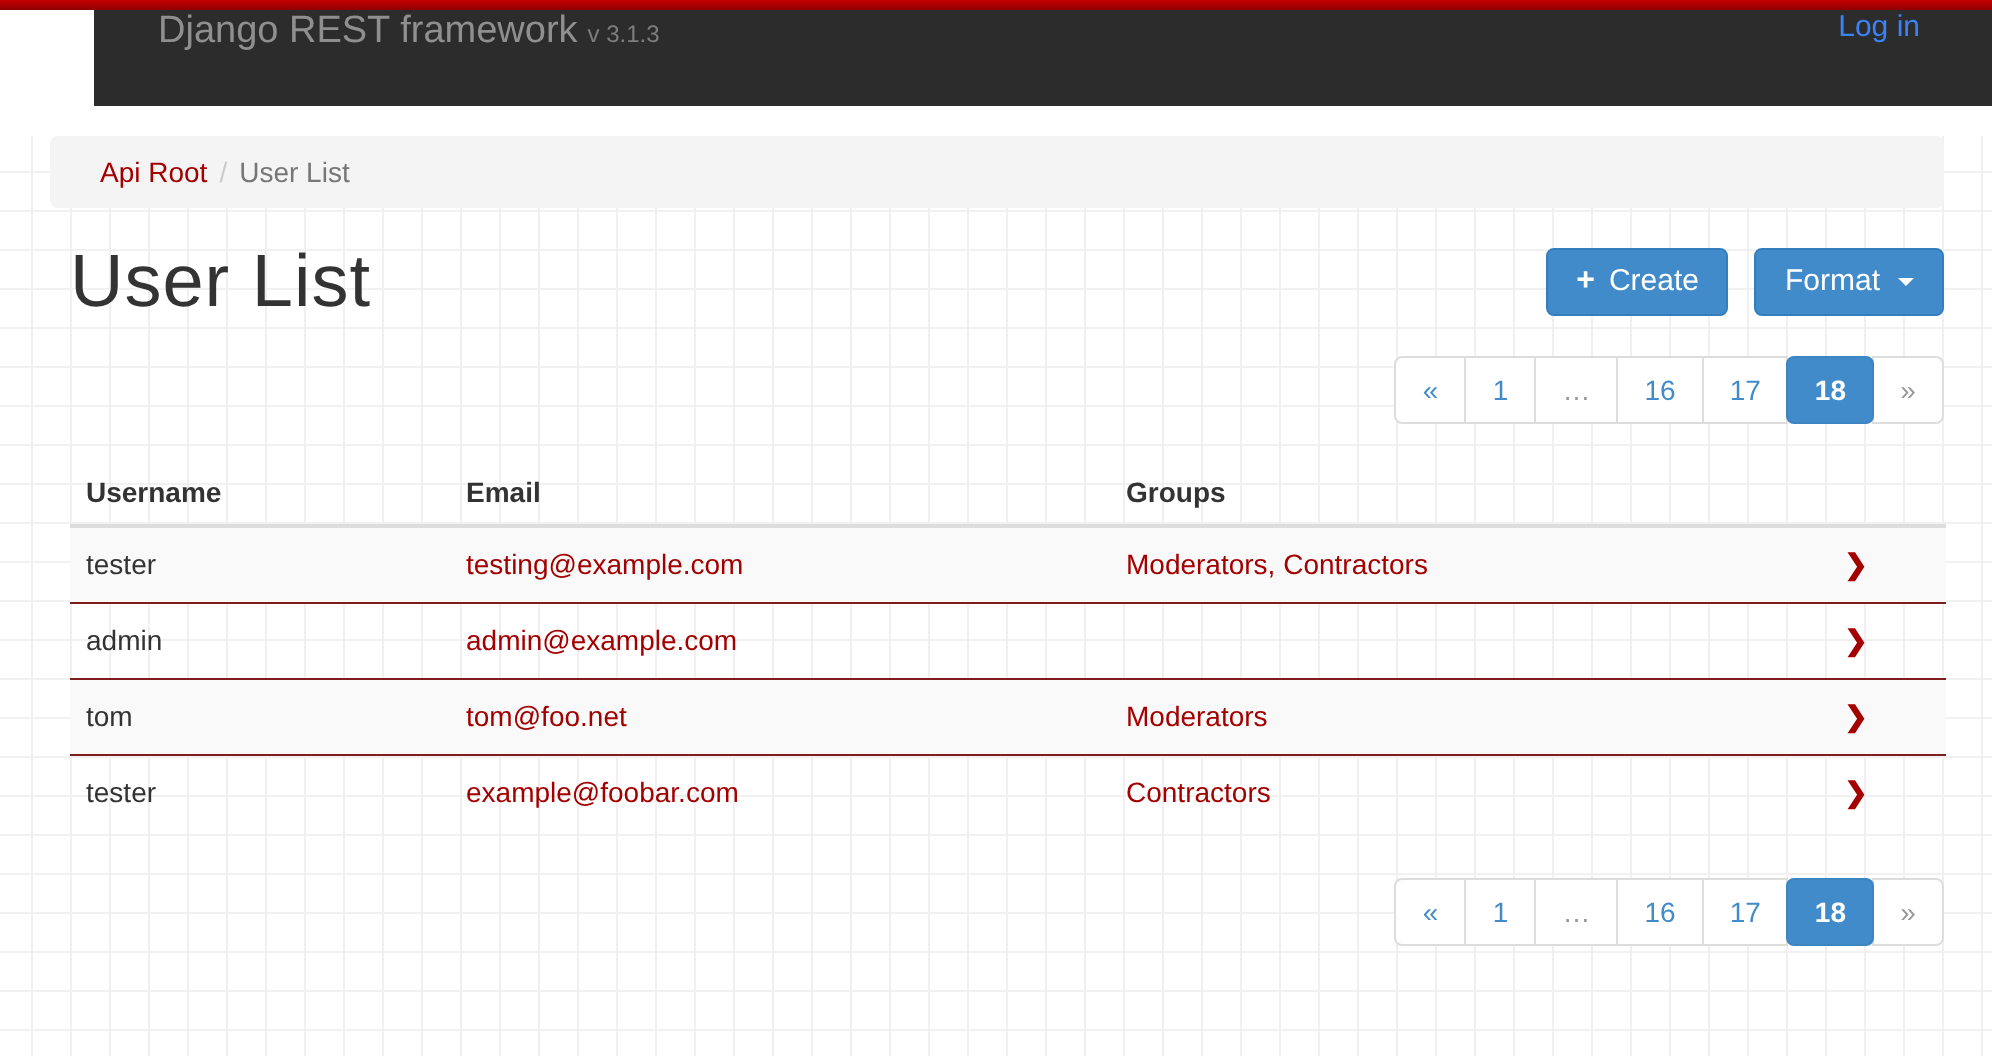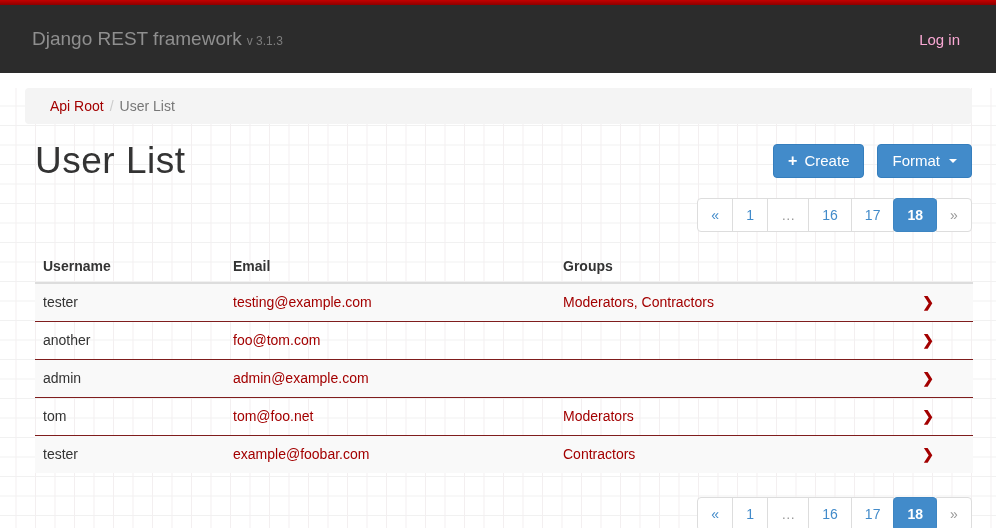--- a/index.html
+++ b/index.html
@@ -10,29 +10,30 @@
     font-family: "Liberation Sans", sans-serif;
     background: #ffffff;
   }
   
   .top-strip {
     height: 5px;
     background: linear-gradient(#c40000, #8e0000);
   }
   
   .navbar {
-    height: 68px;
+    height: 48px;
     background: #2c2c2c;
     display: flex;
-    align-items: center;
+    align-items: flex-start;
     padding: 0 36px 0 32px;
+    margin-left: 47px;
   }
   .brand { color: #8f8f8f; font-size: 19px; text-decoration: none; cursor: pointer; }
   .brand .version { font-size: 12px; color: #7d7d7d; margin-left: 5px; }
-  .login { margin-left: auto; color: #f9a8d4; font-size: 15px; text-decoration: none; cursor: pointer; }
+  .login { margin-left: auto; color: #3b82f6; font-size: 15px; text-decoration: none; cursor: pointer; }
 
   
   .page-bg {
     height: 471px;
     background-image:
       linear-gradient(to right, #f3eff0 1px, transparent 1px),
       linear-gradient(to bottom, #f1f1f1 1px, transparent 1px);
     background-size: 19.5px 19.5px;
     background-position: -4px -2px;
   }
@@ -198,26 +199,20 @@
       </tr>
     </thead>
     <tbody>
       <tr>
         <td>tester</td>
         <td><a>testing@example.com</a></td>
         <td><a>Moderators, Contractors</a></td>
         <td class="col-detail"><a class="chevron-right-icon">❯</a></td>
       </tr>
       <tr>
-        <td>another</td>
-        <td><a>foo@tom.com</a></td>
-        <td><a></a></td>
-        <td class="col-detail"><a class="chevron-right-icon">❯</a></td>
-      </tr>
-      <tr>
         <td>admin</td>
         <td><a>admin@example.com</a></td>
         <td><a></a></td>
         <td class="col-detail"><a class="chevron-right-icon">❯</a></td>
       </tr>
       <tr>
         <td>tom</td>
         <td><a>tom@foo.net</a></td>
         <td><a>Moderators</a></td>
         <td class="col-detail"><a class="chevron-right-icon">❯</a></td>

